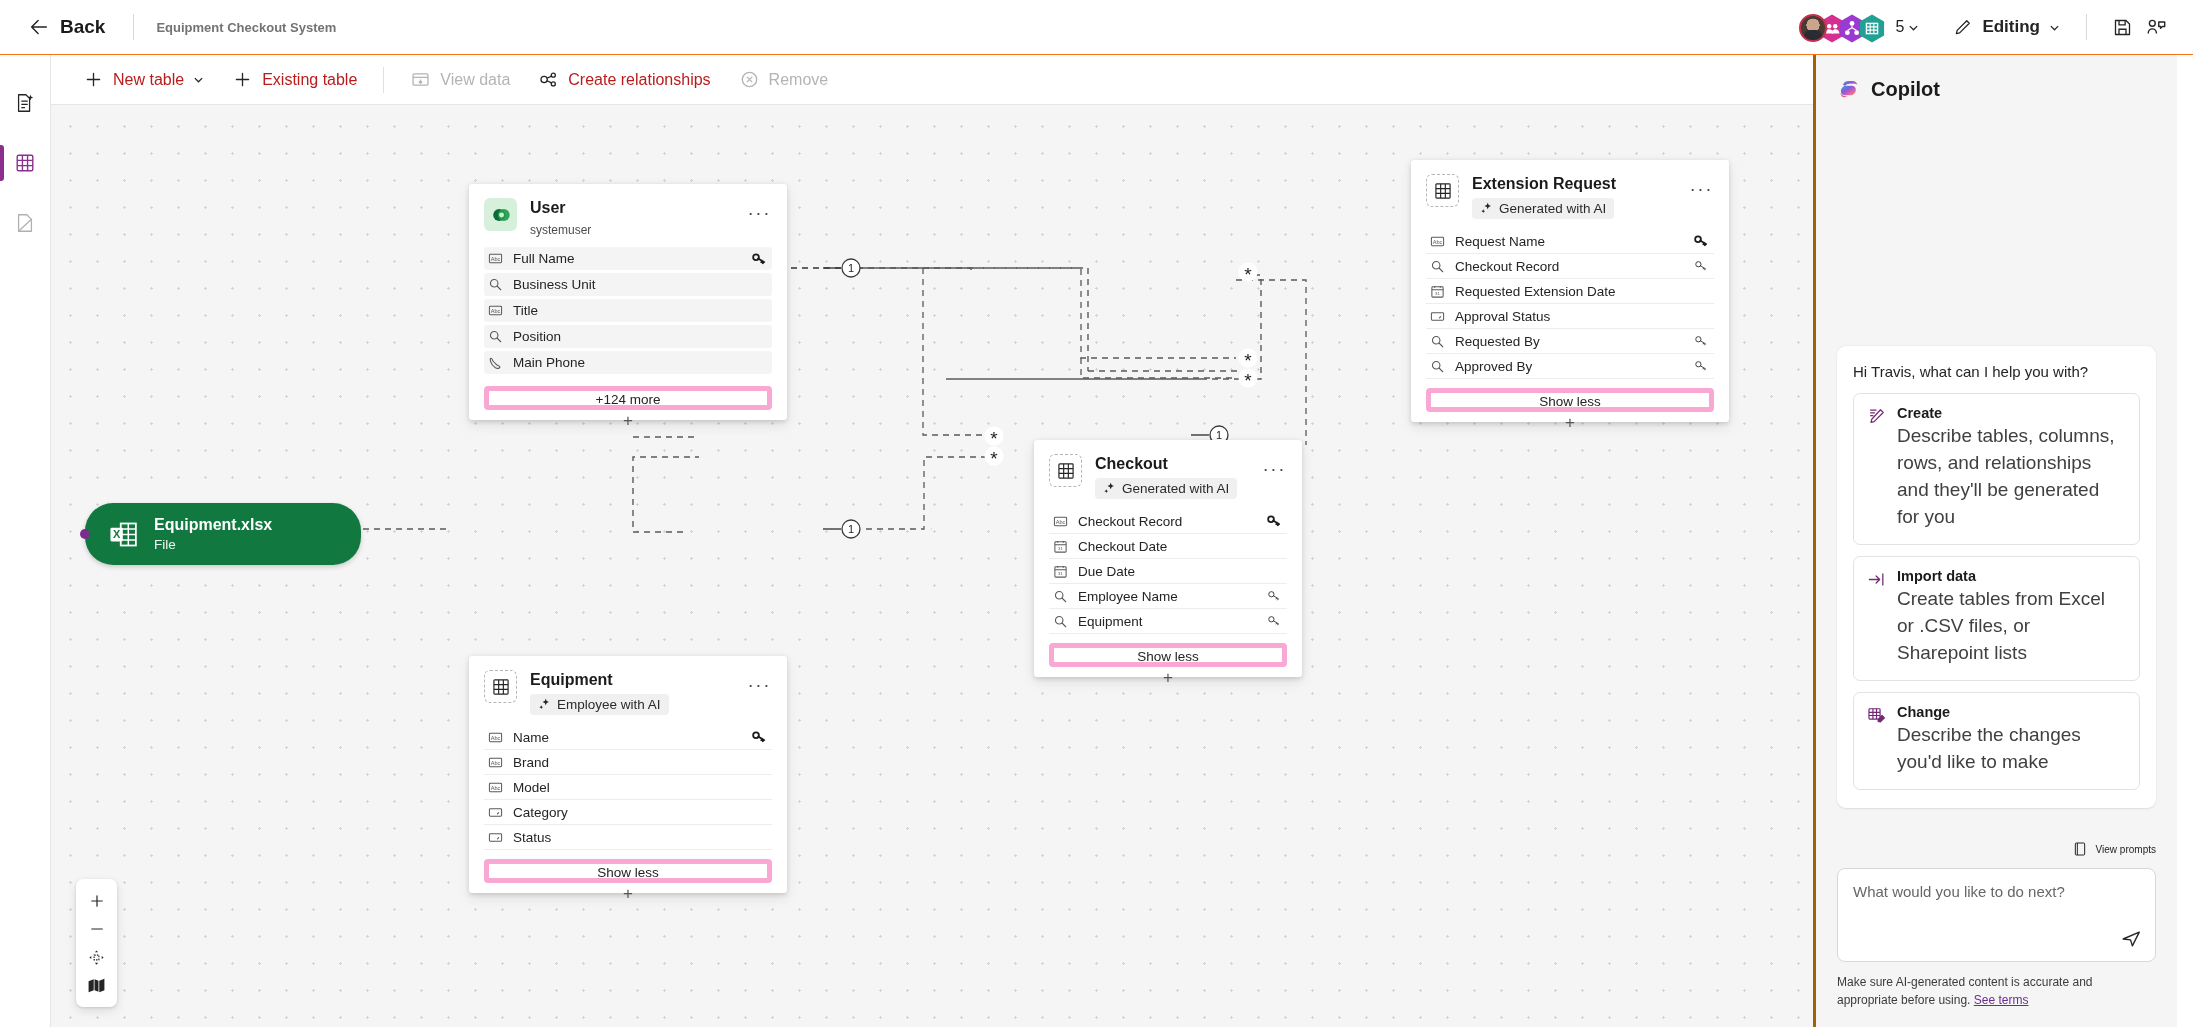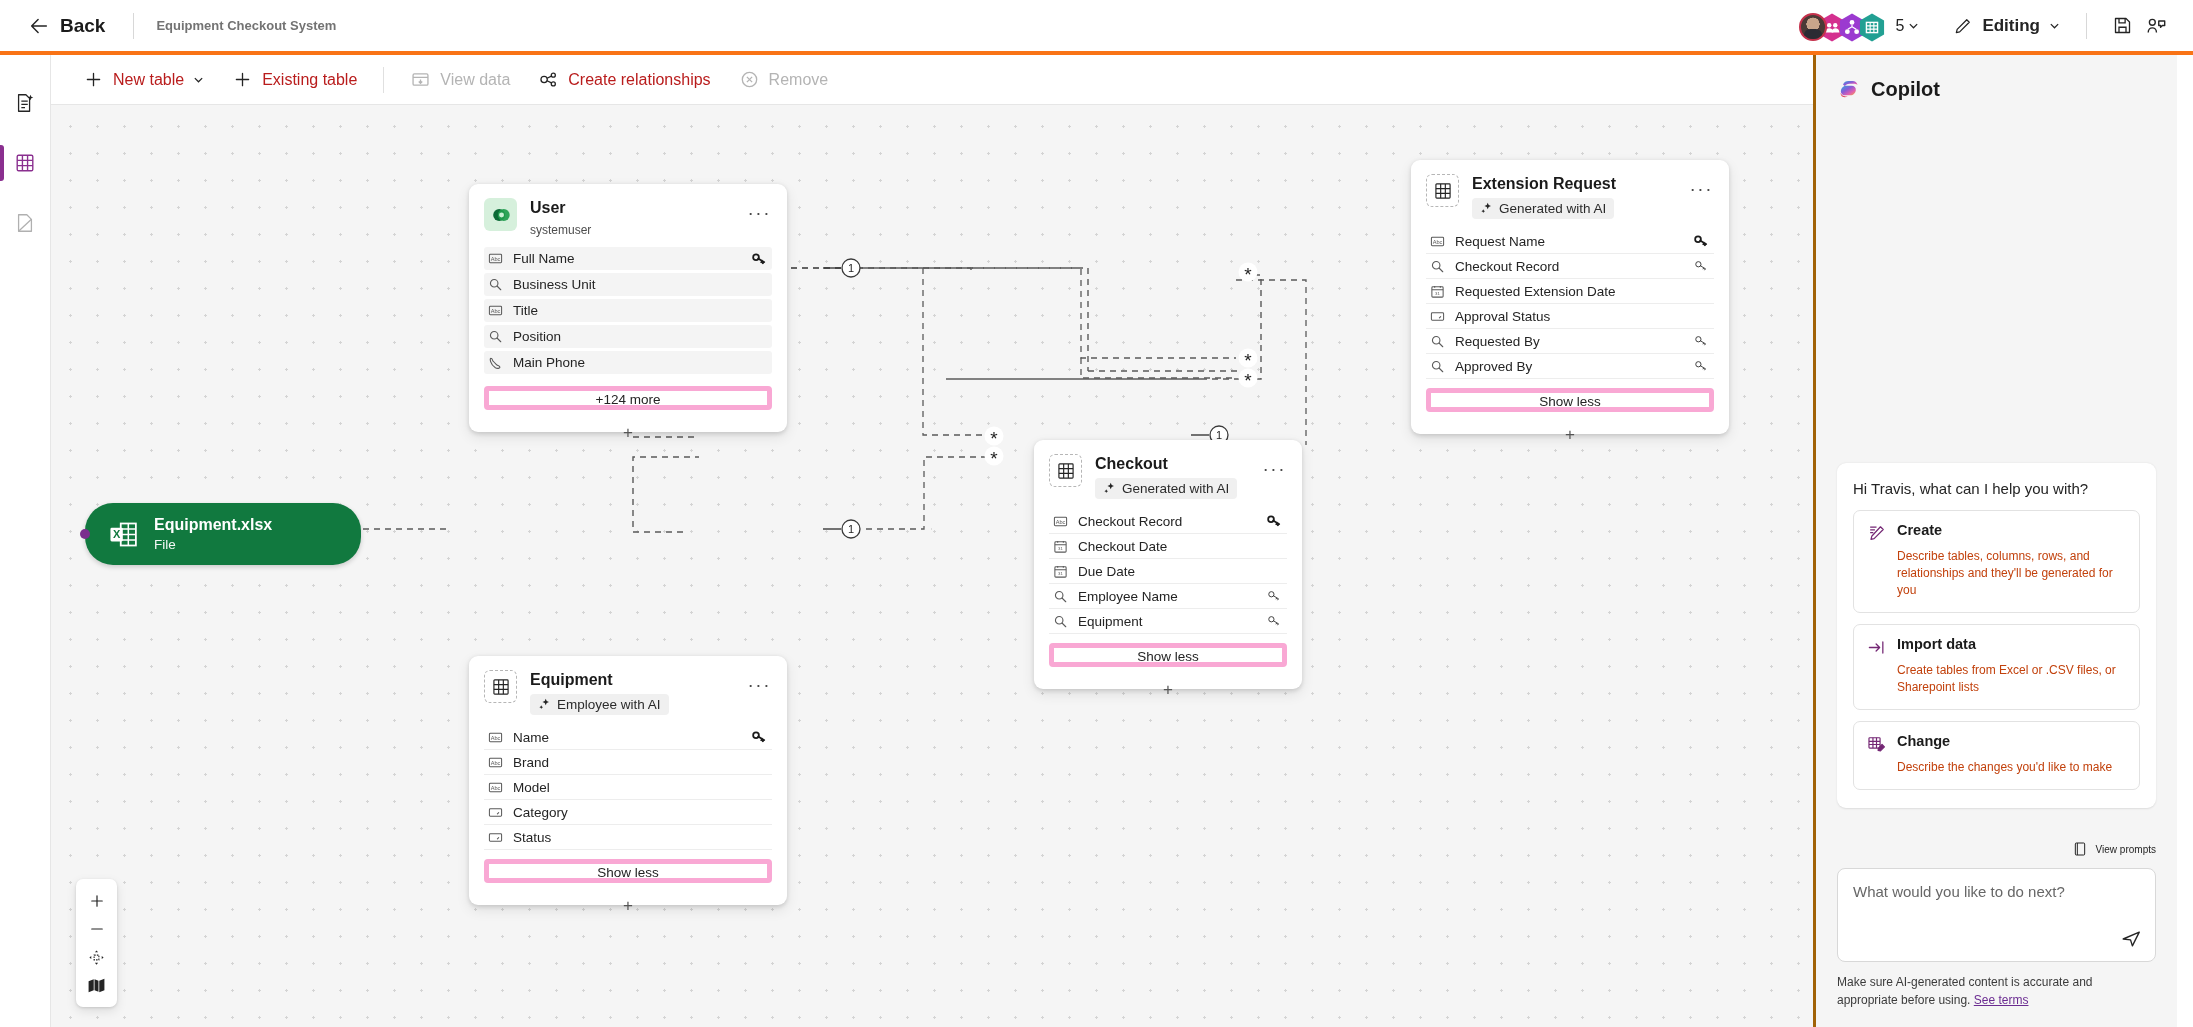--- a/index.html
+++ b/index.html
@@ -9,21 +9,21 @@
     font-family: "Liberation Sans", sans-serif;
     background: #ffffff;
     color: #242424;
     overflow: hidden;
     position: relative;
   }
 
   
   .topbar {
     position:absolute; top:0; left:0; width:2193px; height:55px;
-    background:#ffffff; border-bottom:4px solid #f97316;
+    background:#ffffff; border-bottom:1px solid #f97316;
     display:flex; align-items:center;
   }
   .back-btn {
     display:flex; align-items:center; gap:10px;
     margin-left:22px; cursor:pointer; padding:5px 6px; border-radius:4px;
   }
   .back-arrow { width:22px; height:22px; display:block; }
   .back-label { font-size:19px; font-weight:600; color:#1b1b1b; }
   .topbar-divider { width:1px; height:26px; background:#d8d8d8; margin:0 22px; }
   .app-title { font-size:13px; color:#737373; font-weight:700; }
@@ -85,23 +85,23 @@
     background-color:#f5f5f5;
     background-image: radial-gradient(#d4d4d4 1.2px, transparent 1.3px);
     background-size: 27px 27px;
     background-position: 6px 8px;
     overflow:hidden;
   }
   .edges { position:absolute; inset:0; width:100%; height:100%; pointer-events:none; }
 
   
   .card {
-    position:absolute; background:#ffffff; border-radius:9px;
+    position:absolute; background:#ffffff; border-radius:3px;
     box-shadow:0 1.5px 4px rgba(0,0,0,.13), 0 5px 14px rgba(0,0,0,.09);
-    padding:14px 15px 22px 15px;
+    padding:14px 15px 10px 15px;
   }
   .card-head { display:flex; align-items:flex-start; gap:13px; position:relative; }
   .tbl-ico-box {
     width:33px; height:33px; border-radius:6px; flex:none;
     display:flex; align-items:center; justify-content:center;
     border:1px dashed #b6b6b6;
   }
   .tbl-ico-box.solidgreen { border:none; background:#d6f0dc; }
   .card-title { font-size:16px; font-weight:700; color:#1b1b1b; line-height:1.2; }
   .card-sub { font-size:12px; color:#4d4d4d; margin-top:6px; }
@@ -175,21 +175,21 @@
     box-shadow:0 .5px 2px rgba(0,0,0,.10);
   }
   .cp-greet { font-size:15px; color:#242424; margin-bottom:13px; }
   .opt {
     border:1px solid #e2e2e2; border-radius:7px; padding:11px 13px 13px 13px;
     display:flex; gap:11px; margin-bottom:11px; cursor:pointer; background:#fff;
   }
   .opt:last-child{ margin-bottom:0; }
   .opt-ico { width:19px; height:19px; flex:none; margin-top:2px; }
   .opt-title { font-size:14.5px; font-weight:700; color:#1b1b1b; }
-  .opt-desc { font-size:12px; color:#c2410c; line-height:1.42; margin-top:10px; }
+  .opt-desc { font-size:19px; color:#404040; line-height:1.42; margin-top:2px; }
   .viewprompts {
     display:flex; align-items:center; justify-content:flex-end; gap:8px;
     margin:0 21px 11px 0; font-size:10px; color:#242424; cursor:pointer;
   }
   .composer {
     margin:0 21px; background:#ffffff; border:1px solid #d8d8d8; border-radius:8px;
     height:94px; position:relative; padding:14px 15px; cursor:text;
   }
   .composer-ph { font-size:15px; color:#676767; }
   .send-btn { position:absolute; right:13px; bottom:11px; width:22px; height:22px; cursor:pointer; }

